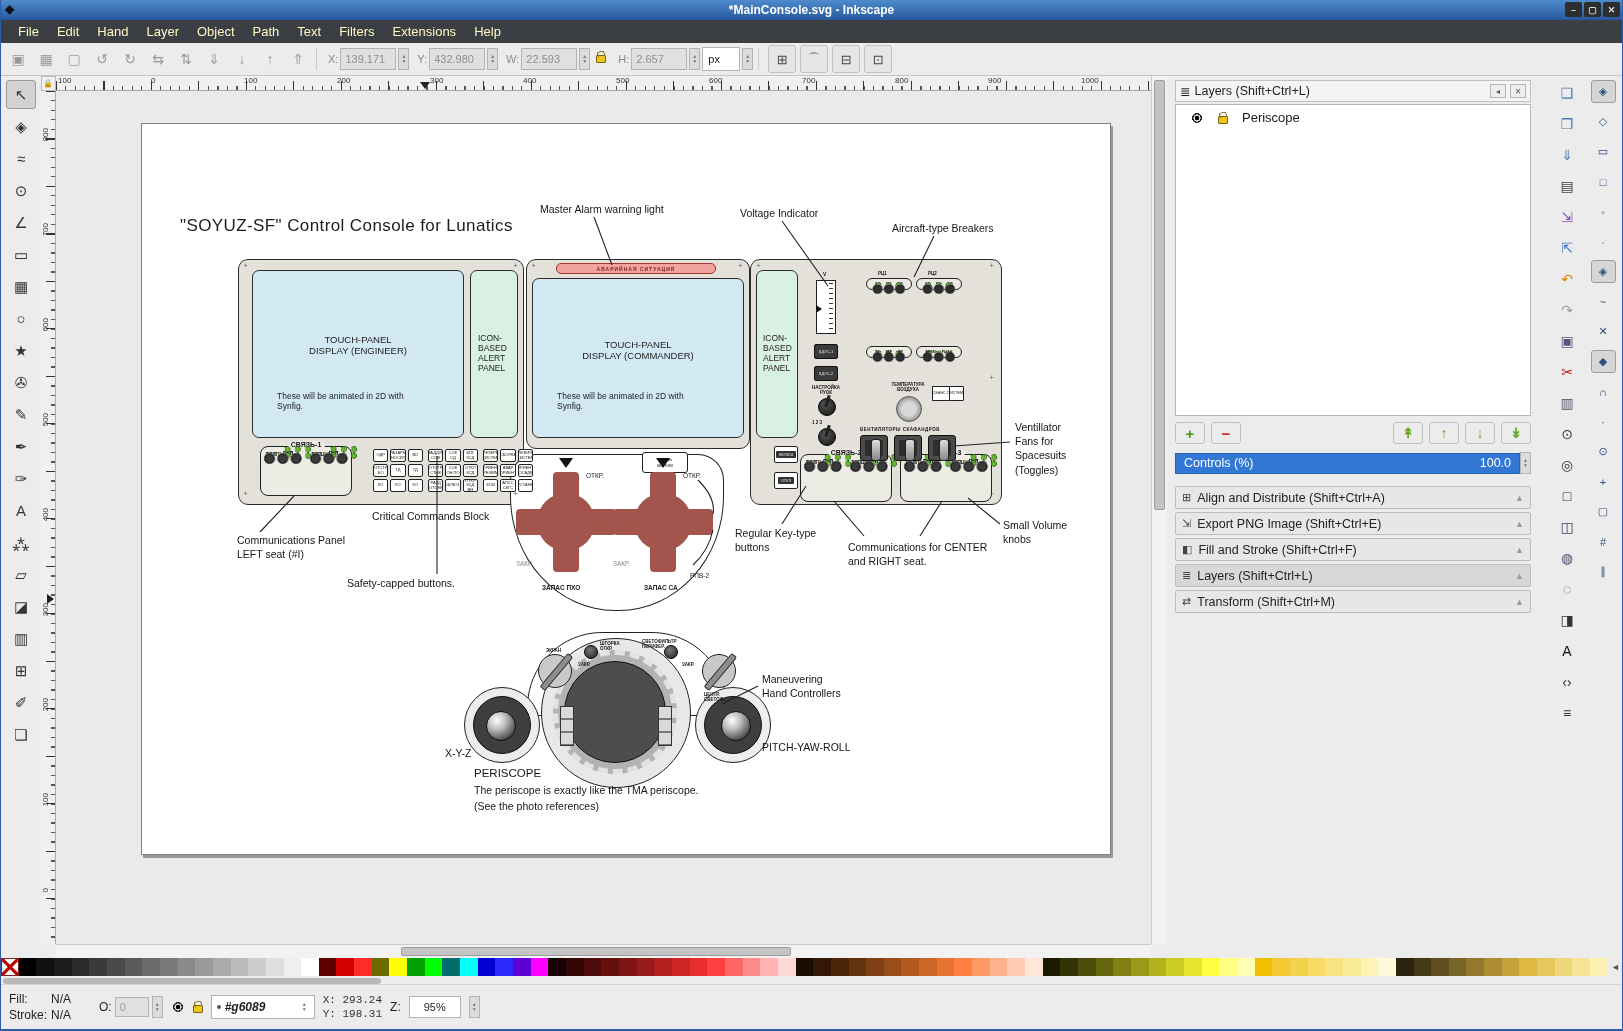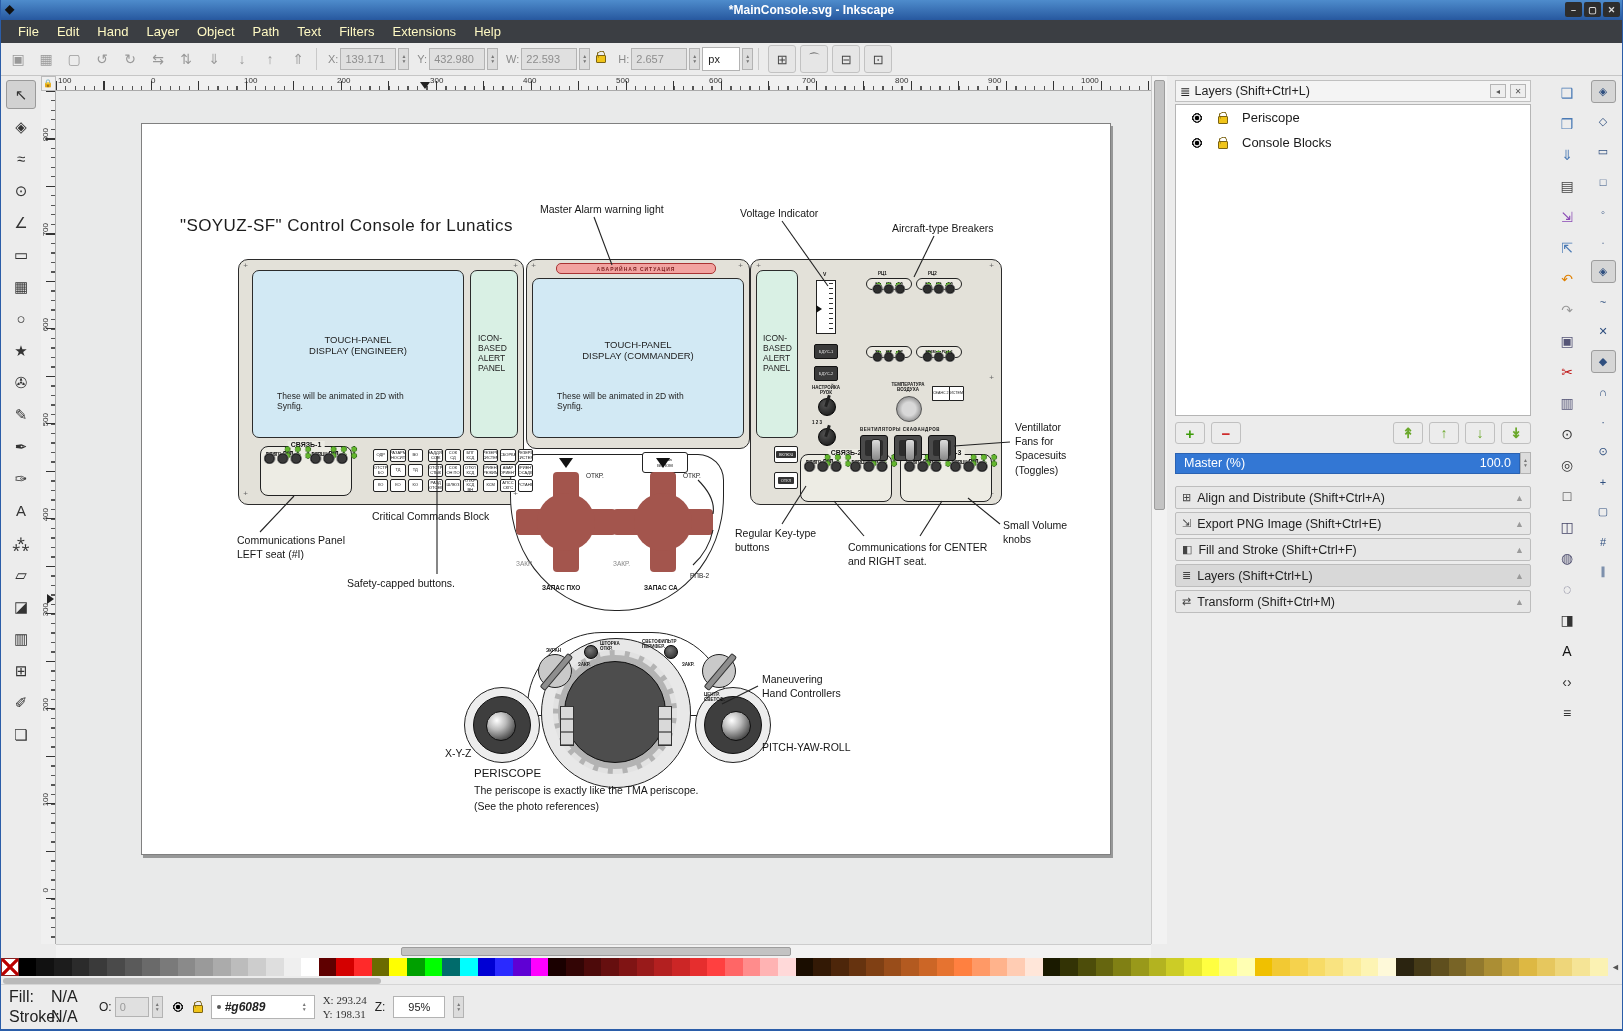--- a/index.html
+++ b/index.html
@@ -138,28 +138,28 @@
 .snapcol span{width:25px;height:23px;display:flex;align-items:center;justify-content:center;font-size:11px;color:#2f4f7f;border-radius:3px}
 .snapcol span.pressed,.cmdcol span.pressed{background:#d6d6d6;border:1px solid #9d9d9d}
 
 .palette{position:absolute;left:0;bottom:47px;right:0;height:26px;background:#ececec}
 .swrow{display:flex;height:18px;align-items:stretch;padding-right:14px}
 .swrow span{flex:1 1 14px;min-width:6px}
 .swrow span.none{background:linear-gradient(45deg,transparent 43%,#b00 44% 56%,transparent 57%),linear-gradient(-45deg,transparent 43%,#b00 44% 56%,transparent 57%),#fff;border:1px solid #822}
 .palarr{position:absolute;right:2px;top:4px;font-size:9px;color:#555}
 .palscroll{margin:2px 0 0 2px;width:378px;height:6px;background:#b9b9b9;border-radius:3px}
 .status{position:absolute;left:0;bottom:2px;right:0;height:45px;background:#ececec;border-top:1px solid #d5d5d5;display:flex;align-items:center;gap:8px;padding:0 8px;font-size:12px;color:#222}
-.fsblock{display:grid;grid-template-columns:42px 40px;row-gap:2px;font-size:16px}
+.fsblock{display:grid;grid-template-columns:42px 40px;row-gap:2px;font-size:12px}
 .oblock{display:flex;align-items:center;gap:3px}
 .obox{width:34px;height:20px;background:#e0e0e0;border:1px solid #b3b3b3;color:#9a9a9a;display:flex;align-items:center;padding:0 4px;font-size:11px}
 .combo{width:104px;height:24px;background:#fff;border:1px solid #b3b3b3;display:flex;align-items:center;gap:4px;padding:0 5px;font-size:12px;font-style:italic;font-weight:bold}
 .combo .dot{width:4px;height:4px;background:#555;border-radius:50%}
 .combo .sp{flex:1}
 .msg{flex:1;font-size:12.3px;color:#1d1d1d;overflow:hidden;white-space:nowrap}
-.coords{font-family:Liberation Serif, serif;font-size:11px;color:#333;text-align:left;line-height:1.3}
+.coords{font-family:Liberation Mono, monospace;font-size:11px;color:#333;text-align:left;line-height:1.3}
 .zbox{width:52px;height:22px;background:#fff;border:1px solid #b3b3b3;display:flex;align-items:center;justify-content:center;font-size:11px}
 .bluebar{position:absolute;left:0;right:0;bottom:0;height:2px;background:#2b5da8}
 .t5{font-size:5px;color:#111}.t45{font-size:4.5px;color:#111;font-weight:bold}
 </style>
 </head>
 <body>
 
 <div class="titlebar">
   <span class="logo">◆</span>
   <span>*MainConsole.svg - Inkscape</span>
@@ -667,38 +667,33 @@
       <span class="sp"></span>
       <span class="dhb">◂</span>
       <span class="dhb">✕</span>
     </div>
     <div class="llist">
       <div class="lrow">
         <span class="eye"></span>
         <span class="lockic"></span>
         <span>Periscope</span>
       </div>
-      <div class="lrow">
-        <span class="eye"></span>
-        <span class="lockic"></span>
-        <span>Console Blocks</span>
-      </div>
     </div>
     <div class="lbtns">
       <span class="lb plus">+</span>
       <span class="lb minus">−</span>
       <span style="flex:1"></span>
       <span class="lb arr">↟</span>
       <span class="lb arr">↑</span>
       <span class="lb arr">↓</span>
       <span class="lb arr">↡</span>
     </div>
     <div class="oprow">
       <div class="opbar">
-        <span>Master (%)</span>
+        <span>Controls (%)</span>
           <span class="sp"></span>
         <span>100.0</span>
       </div>
       <span class="spin">▲<br>▼</span>
     </div>
     <div class="dbars">
       <div class="dbar">
           <span class="ic">⊞</span>
           <span>Align and Distribute (Shift+Ctrl+A)</span>
           <span class="sp"></span>

